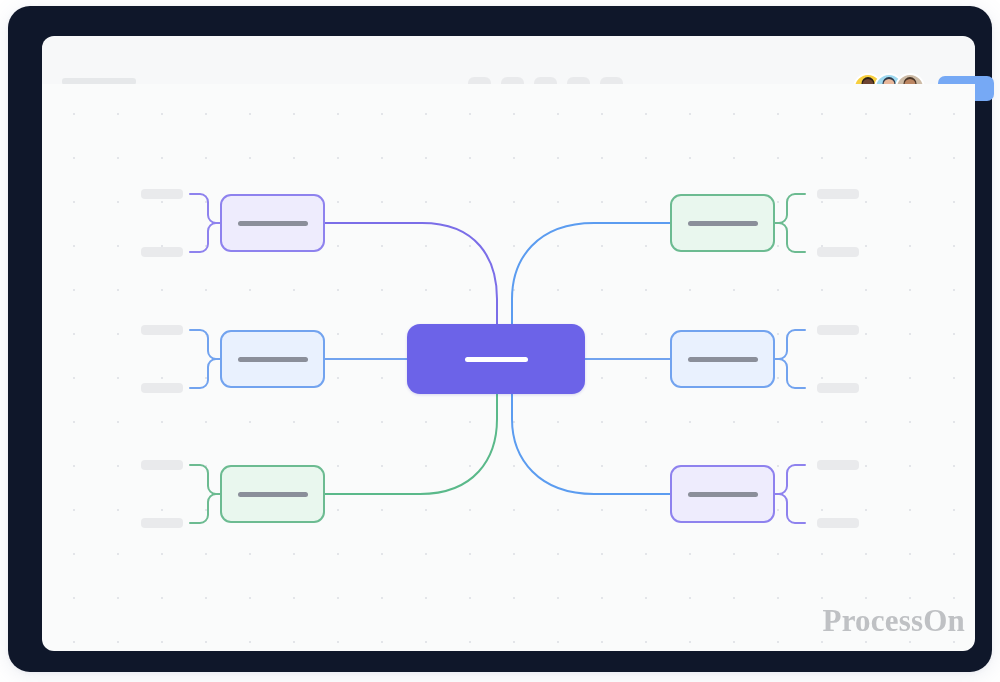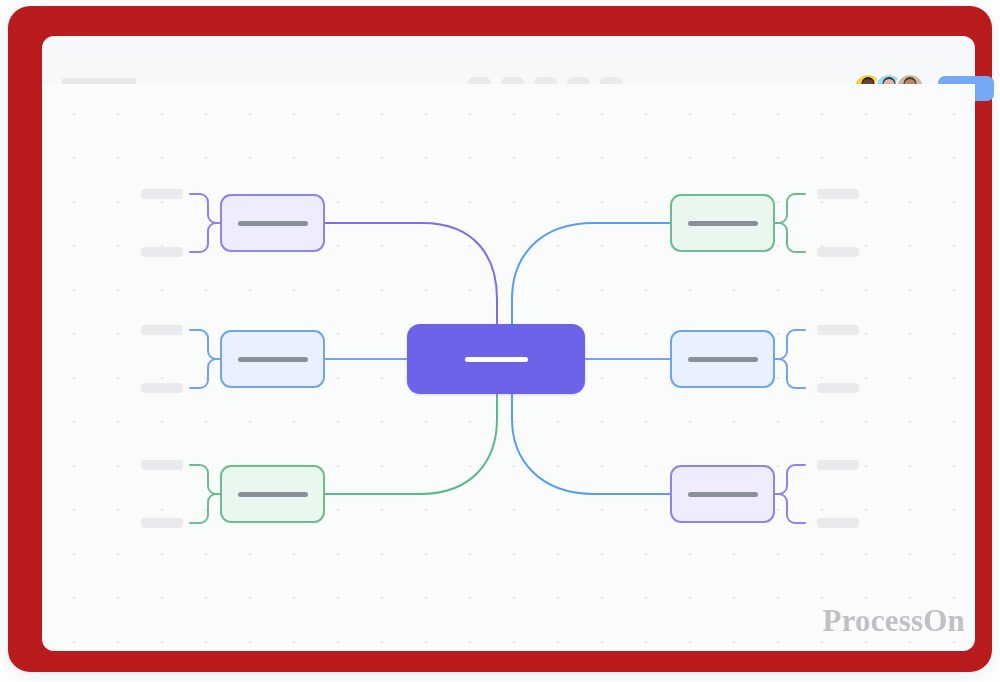--- a/index.html
+++ b/index.html
@@ -10,21 +10,21 @@
     background: #ffffff;
     font-family: "Liberation Sans", sans-serif;
     overflow: hidden;
   }
 
   
   #app-card {
     position: absolute;
     left: 8px; top: 6px;
     width: 984px; height: 666px;
-    background: #b91c1c;
+    background: #0f172a;
     border-radius: 22px;
     box-shadow: 0 4px 22px rgba(110,120,160,0.13),
                 0 1px 4px rgba(110,120,160,0.07);
   }
 
   
   #toolbar {
     position: absolute;
     left: 34px; top: 30px;
     width: 933px; height: 48px;

